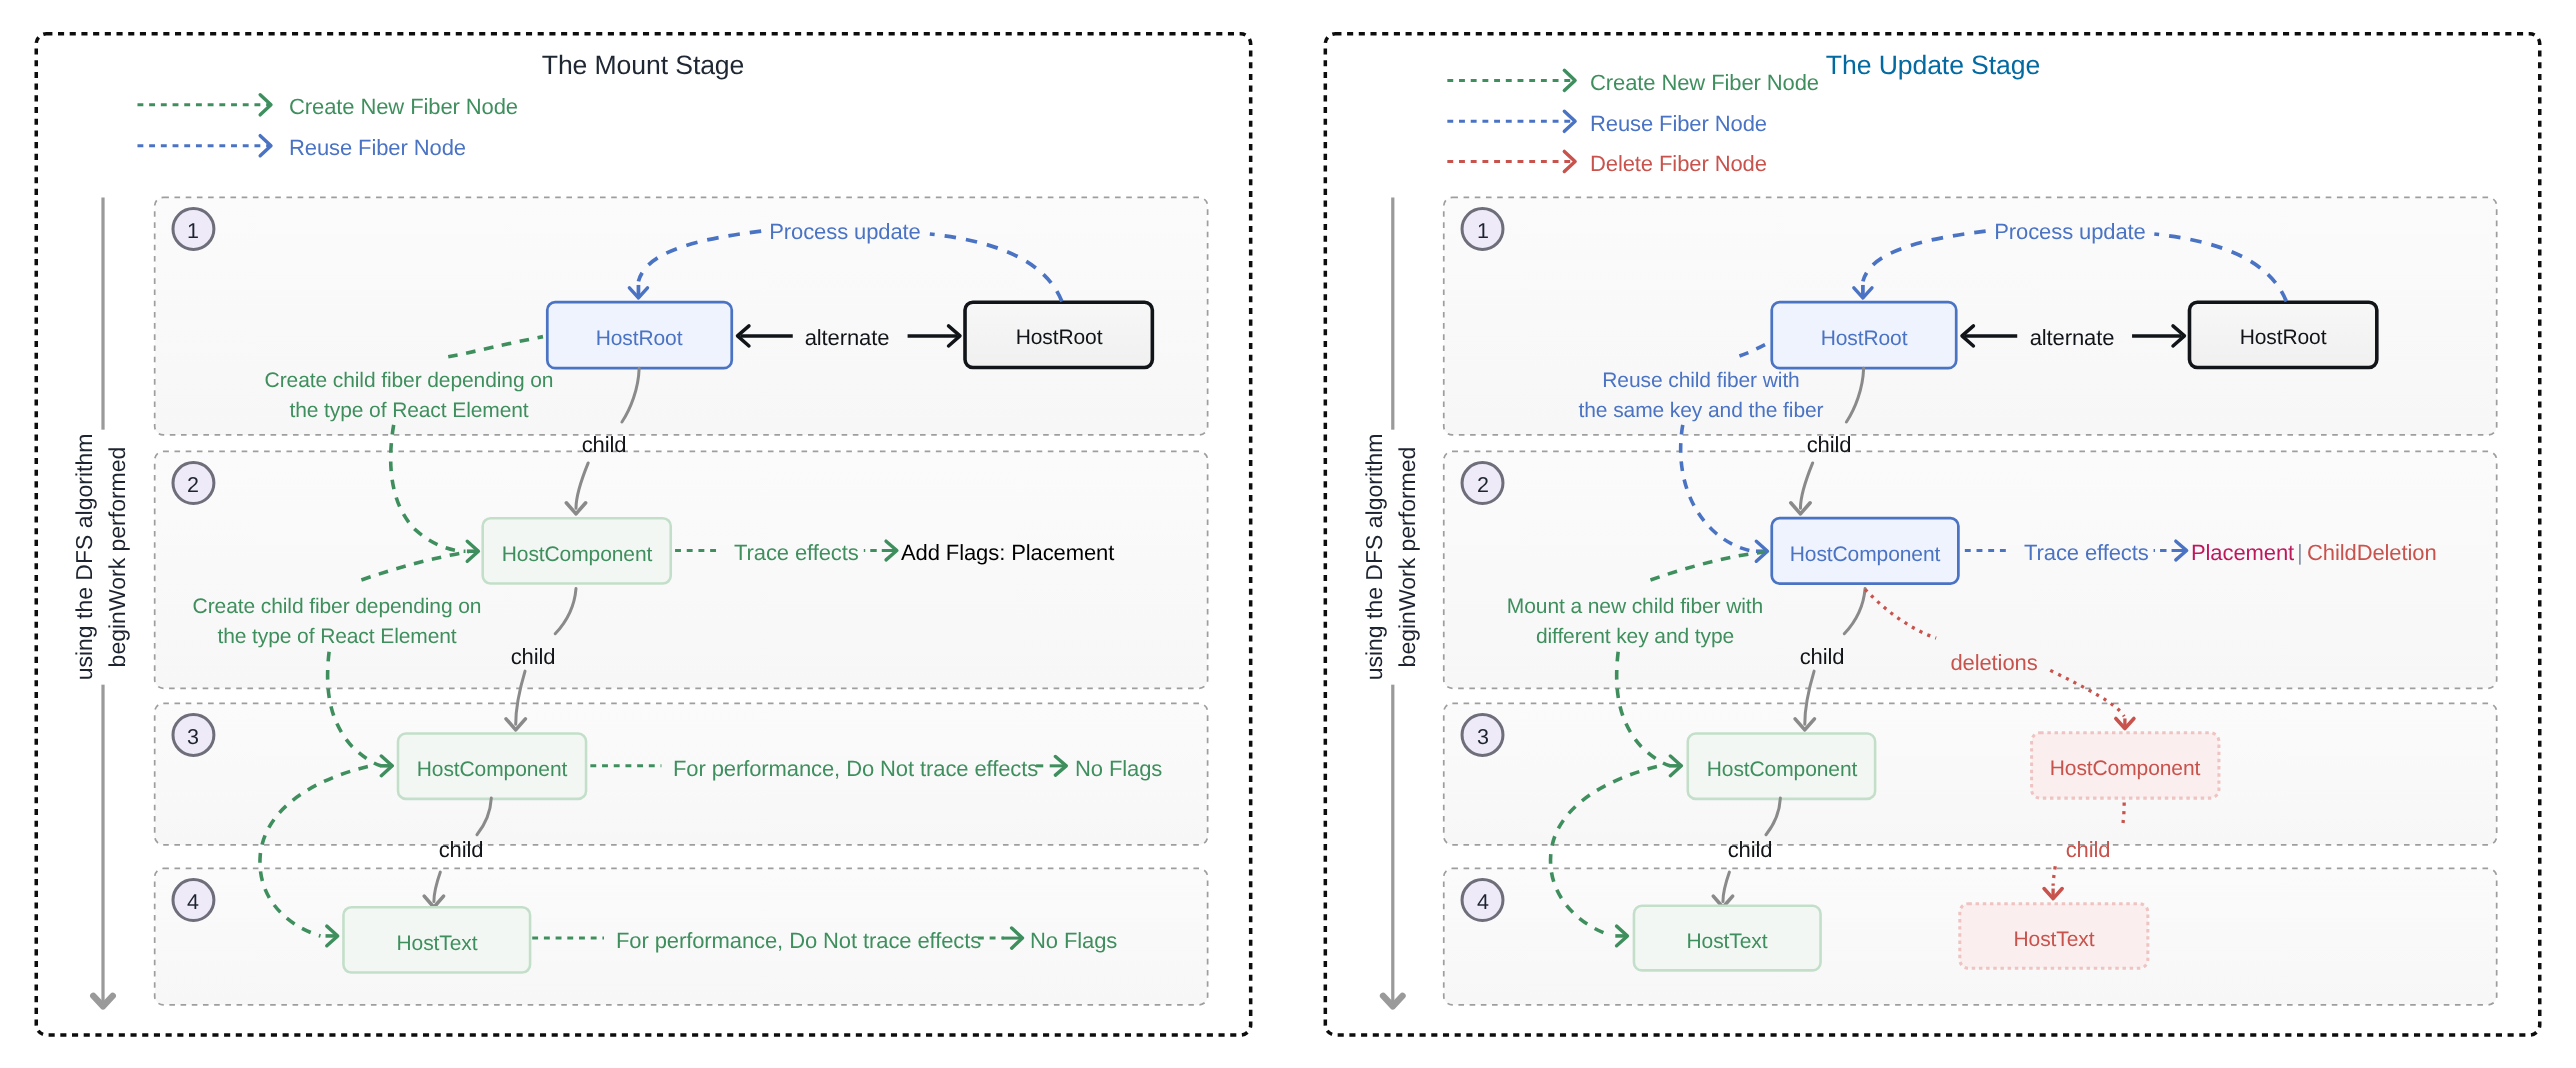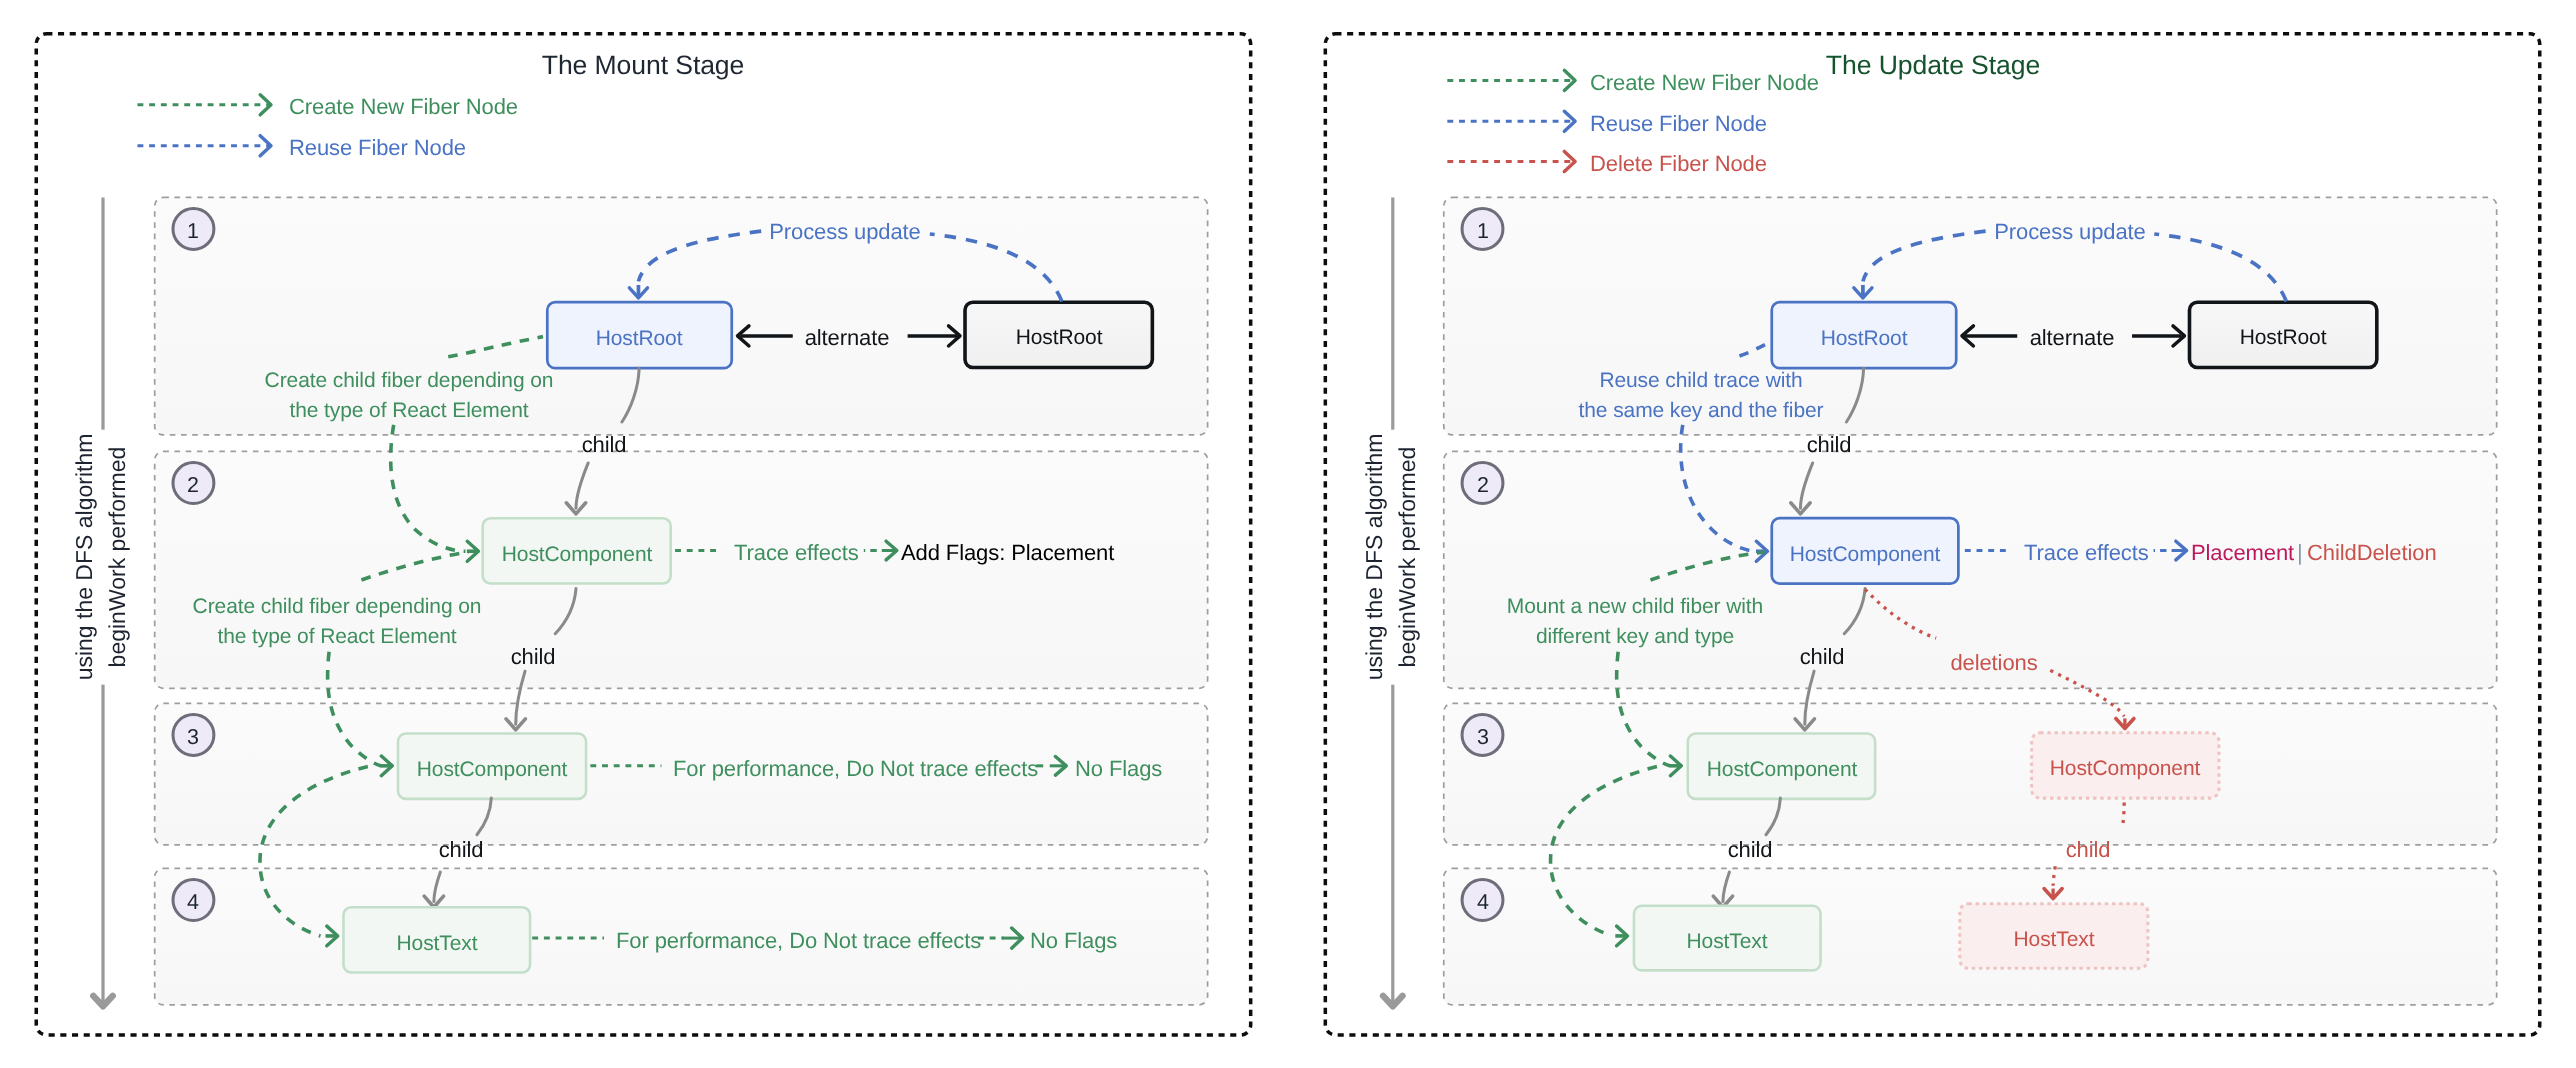--- a/index.html
+++ b/index.html
@@ -271,34 +271,34 @@
 <div class="txt" style="left:337px;top:606px;color:#3f8f5e;font-size:21px;transform:translate(-50%,-50%);font-weight:normal;">Create child fiber depending on</div>
 <div class="txt" style="left:337px;top:636px;color:#3f8f5e;font-size:21px;transform:translate(-50%,-50%);font-weight:normal;">the type of React Element</div>
 <div class="txt" style="left:533px;top:657px;color:#111418;font-size:22px;transform:translate(-50%,-50%);font-weight:normal;">child</div>
 <div class="txt" style="left:492px;top:769px;color:#3f8f5e;font-size:21px;transform:translate(-50%,-50%);font-weight:normal;">HostComponent</div>
 <div class="txt" style="left:673px;top:769px;color:#3f8f5e;font-size:22px;transform:translate(0,-50%);">For performance, Do Not trace effects</div>
 <div class="txt" style="left:1075px;top:769px;color:#3f8f5e;font-size:22px;transform:translate(0,-50%);">No Flags</div>
 <div class="txt" style="left:461px;top:850px;color:#111418;font-size:22px;transform:translate(-50%,-50%);font-weight:normal;">child</div>
 <div class="txt" style="left:437px;top:943px;color:#3f8f5e;font-size:21px;transform:translate(-50%,-50%);font-weight:normal;">HostText</div>
 <div class="txt" style="left:616px;top:941px;color:#3f8f5e;font-size:22px;transform:translate(0,-50%);">For performance, Do Not trace effects</div>
 <div class="txt" style="left:1030px;top:941px;color:#3f8f5e;font-size:22px;transform:translate(0,-50%);">No Flags</div>
-<div class="txt" style="left:1933px;top:65px;color:#14532d;font-size:26.6px;transform:translate(-50%,-50%);font-weight:normal;text-align:center;">The Update Stage</div>
+<div class="txt" style="left:1933px;top:65px;color:#0369a1;font-size:26.6px;transform:translate(-50%,-50%);font-weight:normal;text-align:center;">The Update Stage</div>
 <div class="txt" style="left:1590px;top:83px;color:#3f8f5e;font-size:22px;transform:translate(0,-50%);">Create New Fiber Node</div>
 <div class="txt" style="left:1590px;top:124px;color:#4a73c4;font-size:22px;transform:translate(0,-50%);">Reuse Fiber Node</div>
 <div class="txt" style="left:1590px;top:164px;color:#c8524c;font-size:22px;transform:translate(0,-50%);">Delete Fiber Node</div>
 <div class="vlabel" style="left:1391px;top:557px;font-size:23px;"><span>using the DFS algorithm</span><br><span>beginWork performed</span></div>
 <div class="txt" style="left:1483px;top:232px;color:#1d2430;font-size:21.5px;transform:translate(-50%,-50%);font-weight:normal;">1</div>
 <div class="txt" style="left:1483px;top:486px;color:#1d2430;font-size:21.5px;transform:translate(-50%,-50%);font-weight:normal;">2</div>
 <div class="txt" style="left:1483px;top:738px;color:#1d2430;font-size:21.5px;transform:translate(-50%,-50%);font-weight:normal;">3</div>
 <div class="txt" style="left:1483px;top:903px;color:#1d2430;font-size:21.5px;transform:translate(-50%,-50%);font-weight:normal;">4</div>
 <div class="txt" style="left:1864px;top:338px;color:#4a73c4;font-size:21px;transform:translate(-50%,-50%);font-weight:normal;">HostRoot</div>
 <div class="txt" style="left:2283px;top:337px;color:#111418;font-size:21px;transform:translate(-50%,-50%);font-weight:normal;">HostRoot</div>
 <div class="txt" style="left:2072px;top:338px;color:#111418;font-size:22px;transform:translate(-50%,-50%);font-weight:normal;">alternate</div>
 <div class="txt" style="left:2070px;top:232px;color:#4a73c4;font-size:22px;transform:translate(-50%,-50%);font-weight:normal;">Process update</div>
-<div class="txt" style="left:1701px;top:380px;color:#4a73c4;font-size:21px;transform:translate(-50%,-50%);font-weight:normal;">Reuse child trace with</div>
+<div class="txt" style="left:1701px;top:380px;color:#4a73c4;font-size:21px;transform:translate(-50%,-50%);font-weight:normal;">Reuse child fiber with</div>
 <div class="txt" style="left:1701px;top:410px;color:#4a73c4;font-size:21px;transform:translate(-50%,-50%);font-weight:normal;">the same key and the fiber</div>
 <div class="txt" style="left:1829px;top:445px;color:#111418;font-size:22px;transform:translate(-50%,-50%);font-weight:normal;">child</div>
 <div class="txt" style="left:1865px;top:554px;color:#4a73c4;font-size:21px;transform:translate(-50%,-50%);font-weight:normal;">HostComponent</div>
 <div class="txt" style="left:2024px;top:553px;color:#4a73c4;font-size:22px;transform:translate(0,-50%);">Trace effects</div>
 <div class="txt" style="left:2191px;top:553px;color:#be185d;font-size:22px;transform:translate(0,-50%);">Placement</div>
 <div class="txt" style="left:2297px;top:553px;color:#8a96a8;font-size:22px;transform:translate(0,-50%);">|</div>
 <div class="txt" style="left:2307px;top:553px;color:#c8524c;font-size:22px;transform:translate(0,-50%);">ChildDeletion</div>
 <div class="txt" style="left:1635px;top:606px;color:#3f8f5e;font-size:21px;transform:translate(-50%,-50%);font-weight:normal;">Mount a new child fiber with</div>
 <div class="txt" style="left:1635px;top:636px;color:#3f8f5e;font-size:21px;transform:translate(-50%,-50%);font-weight:normal;">different key and type</div>
 <div class="txt" style="left:1822px;top:657px;color:#111418;font-size:22px;transform:translate(-50%,-50%);font-weight:normal;">child</div>

